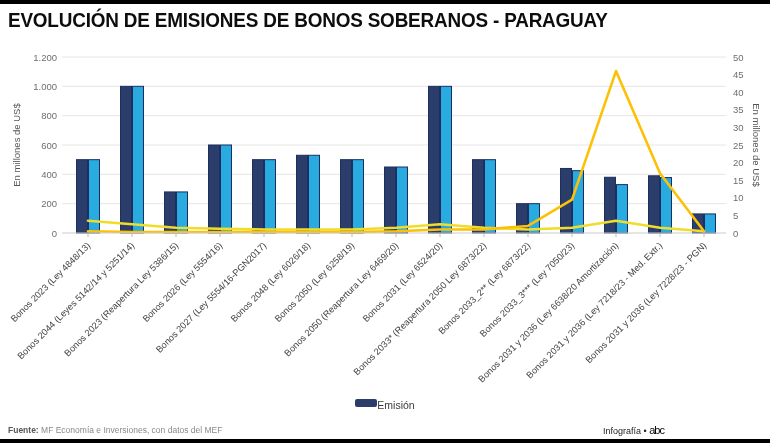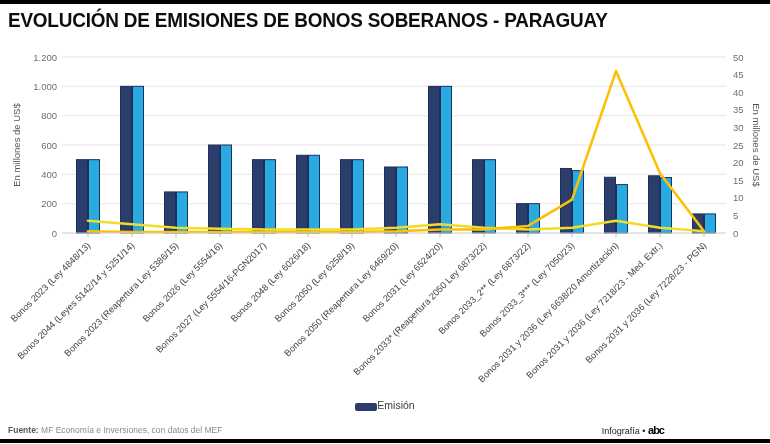--- a/index.html
+++ b/index.html
@@ -5,30 +5,30 @@
   html,body{margin:0;padding:0;background:#fff;}
   #stage{position:relative;width:770px;height:444px;background:#ffffff;overflow:hidden;
          font-family:"Liberation Sans", sans-serif;}
   .top-rule{position:absolute;left:0;top:0;width:770px;height:4px;background:#000;}
   .bottom-rule{position:absolute;left:0;top:439px;width:770px;height:4px;background:#000;}
   .page-title{position:absolute;left:8px;top:8px;font-size:21px;font-weight:700;color:#0d0d0d;
               letter-spacing:-0.2px;white-space:nowrap;transform:scaleX(0.9);transform-origin:left top;}
   #chart-svg{position:absolute;left:0;top:45px;}
   .legend{position:absolute;left:0;top:399px;width:770px;display:flex;justify-content:center;
           align-items:center;gap:34px;}
-  .legend-item{display:flex;align-items:flex-end;}
+  .legend-item{display:flex;align-items:flex-start;}
   .legend-item .sw{display:inline-block;width:22px;border-radius:2px;}
   .legend-item .sw.bar{height:8px;}
   .legend-item .sw.line{height:3px;}
   .legend-item .lbl{font-size:10.5px;color:#3a3a3a;}
   .footer{position:absolute;left:0;top:423px;width:672px;height:14px;}
   .footer .src{position:absolute;left:8px;top:2px;font-size:8.5px;color:#8a8a8a;}
   .footer .src b{color:#555;}
   .footer .credit{position:absolute;right:8px;top:1px;font-size:9px;color:#222;}
-  .footer .credit .logo{font-weight:700;font-size:11px;letter-spacing:-1px;color:#000;text-align:center;}
+  .footer .credit .logo{font-weight:400;font-size:11px;letter-spacing:-1px;color:#000;text-align:center;}
   text{font-family:"Liberation Sans", sans-serif;}
 </style>
 </head>
 <body>
 
 <div id="stage">
   <div class="top-rule"></div>
 
   <div class="page-title">EVOLUCIÓN DE EMISIONES DE BONOS SOBERANOS - PARAGUAY</div>
 

